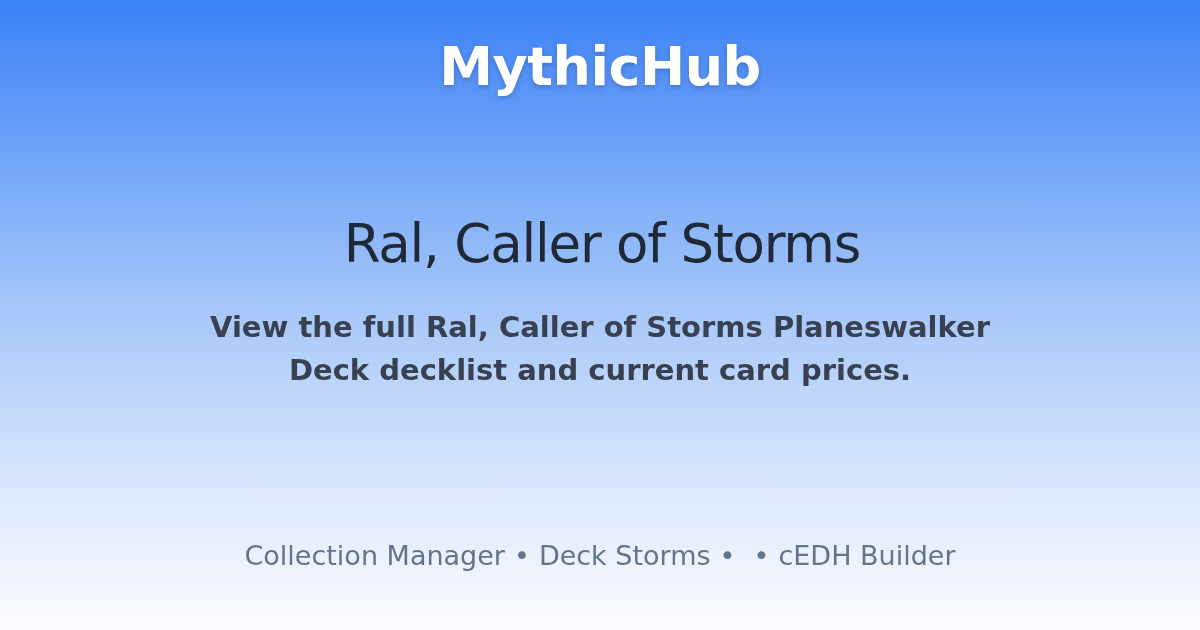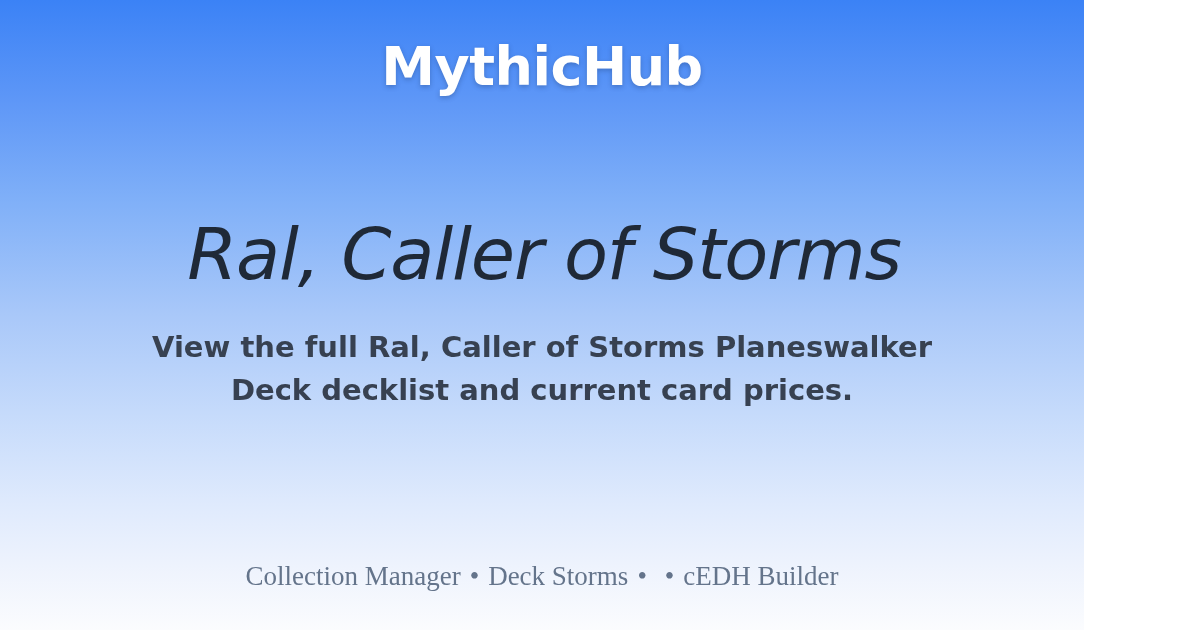--- a/index.html
+++ b/index.html
@@ -11,21 +11,21 @@
     width: 1200px;
     height: 630px;
     overflow: hidden;
     font-family: "DejaVu Sans", "Liberation Sans", sans-serif;
     background: #ffffff;
   }
 
   .hero {
     position: relative;
     box-sizing: border-box;
-    width: 1084px;
+    width: 1200px;
     height: 630px;
     display: flex;
     flex-direction: column;
     align-items: center;
     background: linear-gradient(
       180deg,
       #3b82f6 0%,
       #5e97f7 16%,
       #80b0f8 32%,
       #a9c8f9 50%,
@@ -60,50 +60,48 @@
     width: 100%;
     display: flex;
     flex-direction: column;
     align-items: center;
     justify-content: center;
     padding-bottom: 26px;
     box-sizing: border-box;
   }
 
   .page-title {
-    font-size: 72px;
+    font-size: 53px;
     font-weight: 400;
     color: #1f2937;
     line-height: 1.06;
     letter-spacing: -1.2px;
     text-align: center;
     max-width: 1080px;
     margin: 0 0 34px 4px;
     white-space: nowrap;
-    font-style: italic;
   }
 
   .subtitle {
     font-size: 29px;
     font-weight: 700;
     color: #374151;
     line-height: 1.48;
     text-align: center;
     max-width: 810px;
     margin: 0;
   }
 
   
   .footer {
     width: 100%;
     display: flex;
     justify-content: center;
     align-items: center;
-    padding-bottom: 38px;
-    font-family: Liberation Serif, serif;
+    padding-bottom: 58px;
   }
   .footer-list {
     display: flex;
     align-items: center;
     justify-content: center;
     flex-wrap: nowrap;
     font-size: 27px;
     color: #64748b;
     line-height: 1.2;
     white-space: nowrap;

